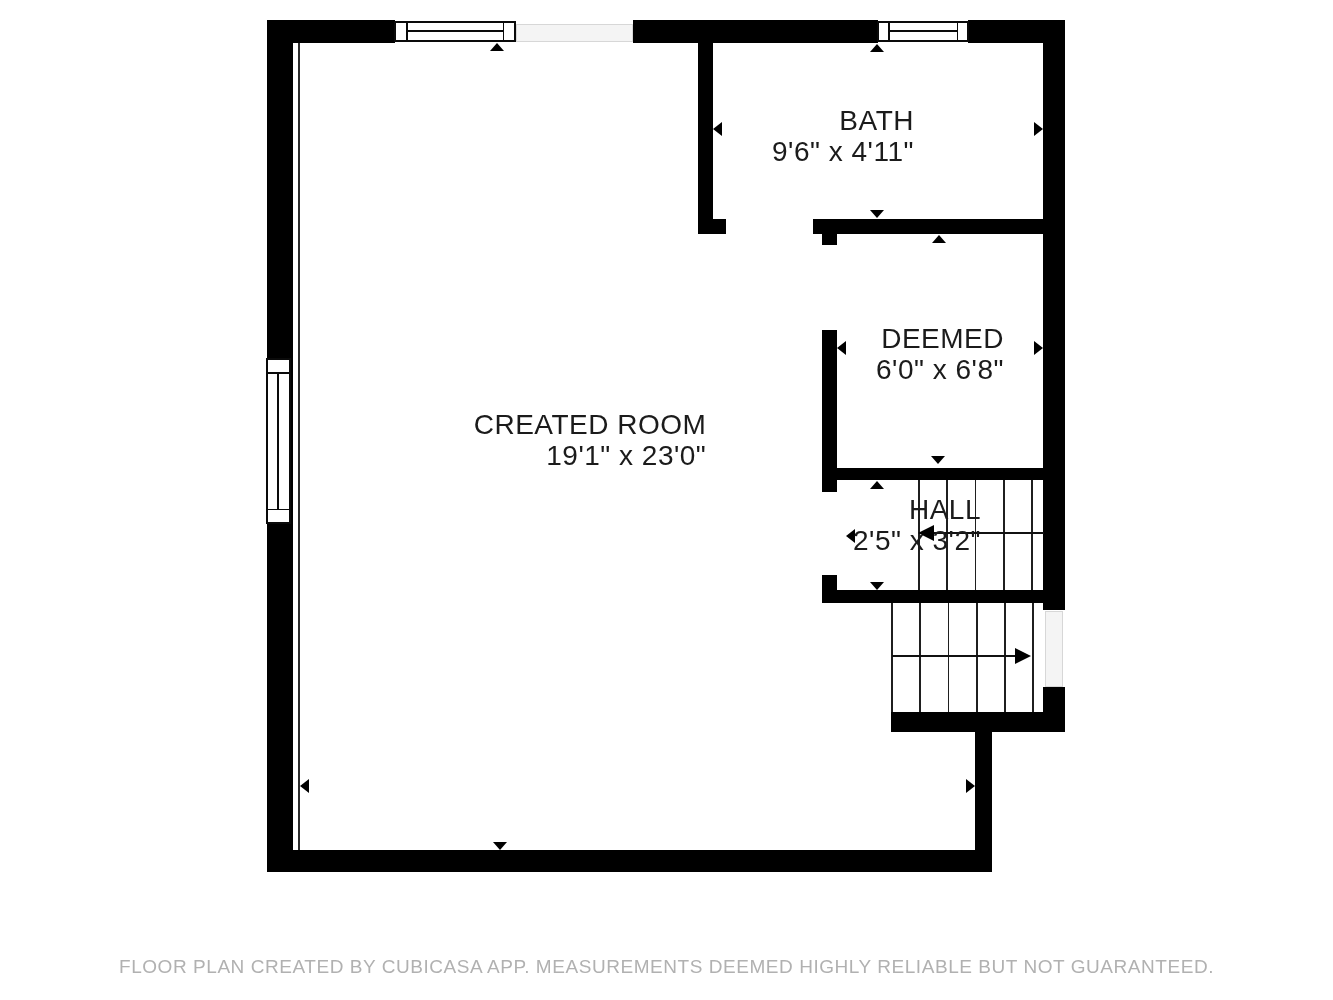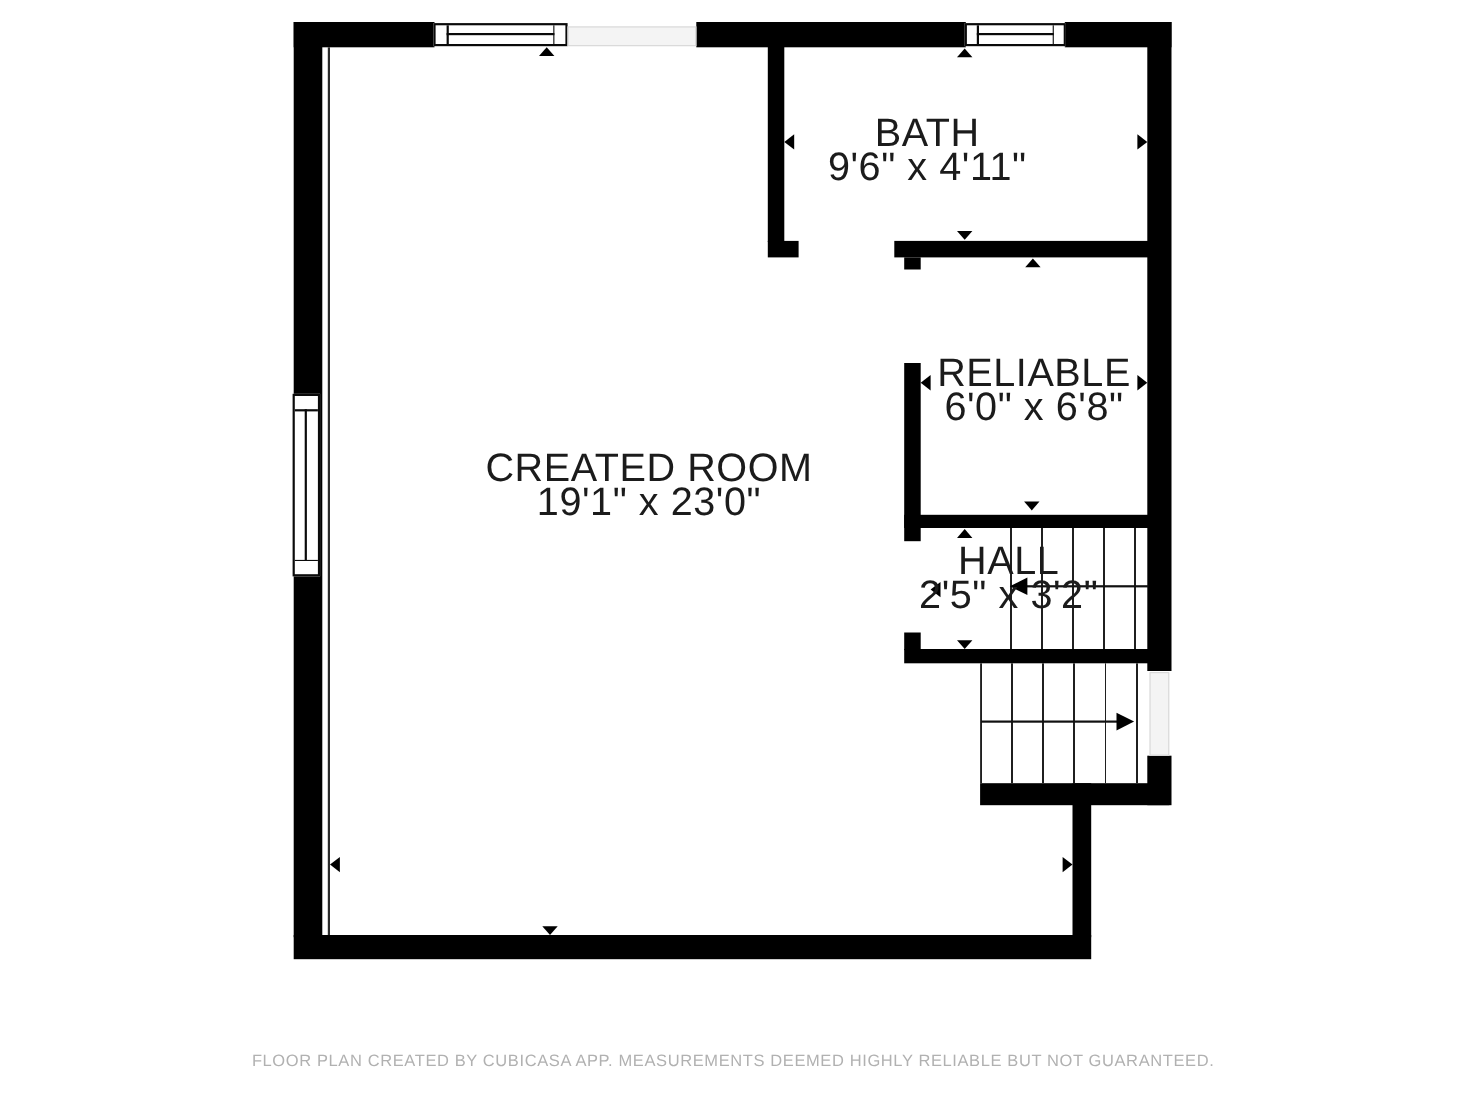--- a/index.html
+++ b/index.html
@@ -22,24 +22,24 @@
   .stairs{position:absolute;}
   .stairs-h{background:repeating-linear-gradient(to right, var(--stair-line) 0 1.7px, transparent 1.7px 28.3px);}
   .midline{position:absolute;background:#111;height:2px;}
   .tri{position:absolute;width:0;height:0;}
   .tri-up{border-left:7px solid transparent;border-right:7px solid transparent;border-bottom:8px solid #000;}
   .tri-down{border-left:7px solid transparent;border-right:7px solid transparent;border-top:8px solid #000;}
   .tri-left{border-top:7px solid transparent;border-bottom:7px solid transparent;border-right:9px solid #000;}
   .tri-right{border-top:7px solid transparent;border-bottom:7px solid transparent;border-left:9px solid #000;}
   .arrow-left{border-top:8px solid transparent;border-bottom:8px solid transparent;border-right:16px solid #000;}
   .arrow-right{border-top:8px solid transparent;border-bottom:8px solid transparent;border-left:16px solid #000;}
-  .room-label{position:absolute;transform:translate(-50%,-50%);text-align:center;color:var(--label);
-    font-size:36px;line-height:31px;white-space:nowrap;letter-spacing:0.5px;}
+  .room-label{position:absolute;transform:translate(-50%,-50%);text-align:right;color:var(--label);
+    font-size:28px;line-height:31px;white-space:nowrap;letter-spacing:0.5px;}
   .footer{position:absolute;left:0;top:956px;width:100%;text-align:center;color:var(--footer);
-    font-size:15px;letter-spacing:0.55px;}
+    font-size:19px;letter-spacing:0.55px;}
 </style>
 </head>
 <body>
 
 <div class="canvas">
 
   <div class="wall" style="left:267px;top:20px;width:128px;height:23px;"></div>
   <div class="wall" style="left:633px;top:20px;width:245px;height:23px;"></div>
   <div class="wall" style="left:968px;top:20px;width:97px;height:23px;"></div>
   <div class="wall" style="left:267px;top:20px;width:26px;height:832px;"></div>
@@ -109,21 +109,21 @@
 
   <div class="room-label" style="left:590px;top:440px;">
     <div expand="">CREATED ROOM</div>
     <div>19'1" x 23'0"</div>
   </div>
   <div class="room-label" style="left:843px;top:136px;">
     <div>BATH</div>
     <div>9'6" x 4'11"</div>
   </div>
   <div class="room-label" style="left:940px;top:354px;">
-    <div>RELIABLE</div>
+    <div>DEEMED</div>
     <div>6'0" x 6'8"</div>
   </div>
   <div class="room-label" style="left:877px;top:525px;margin-left:40px;">
     <div>HALL</div>
     <div>2'5" x 3'2"</div>
   </div>
 
   <div class="footer">FLOOR PLAN CREATED BY CUBICASA APP. MEASUREMENTS DEEMED HIGHLY RELIABLE BUT NOT GUARANTEED.</div>
 
 </div>

